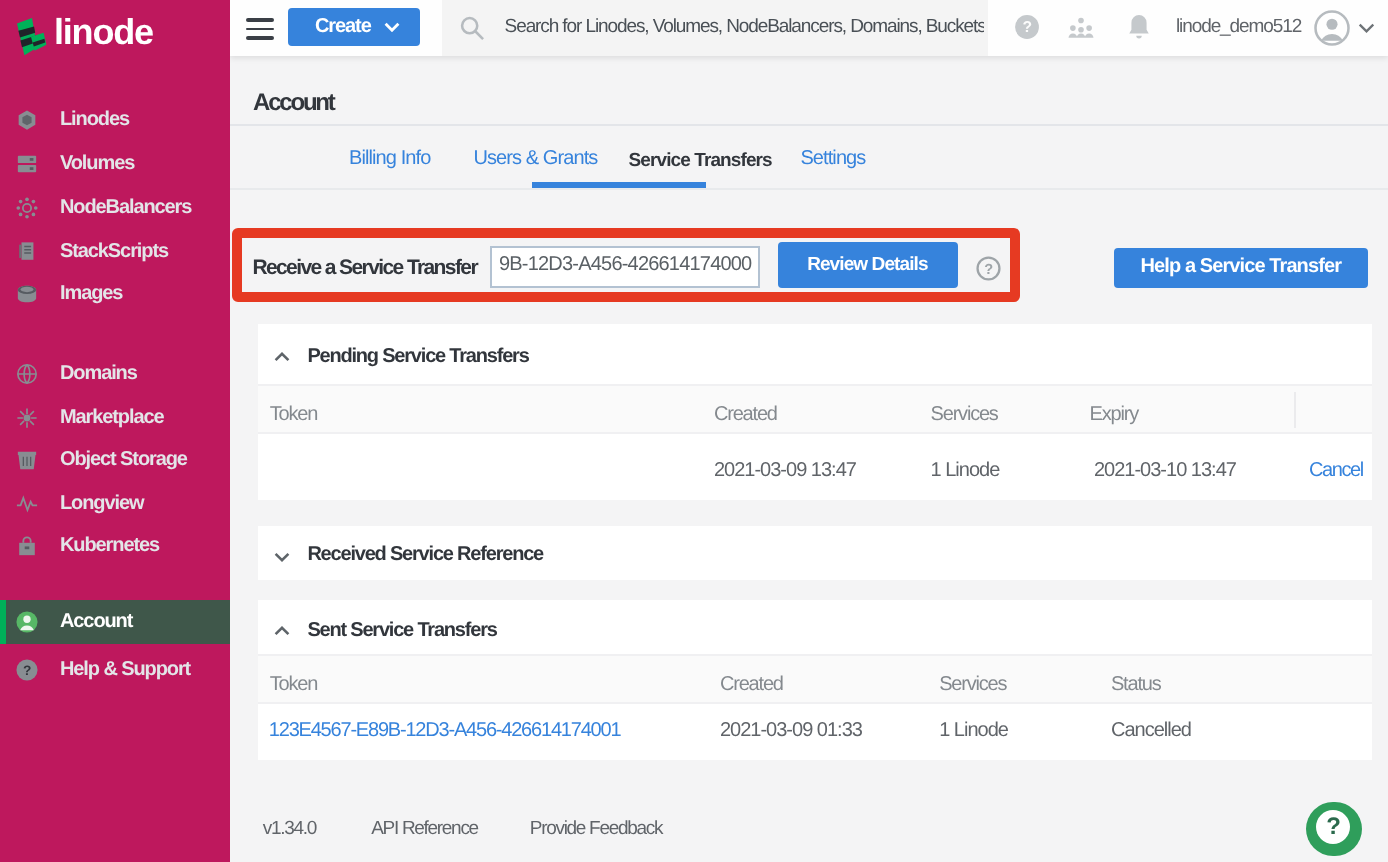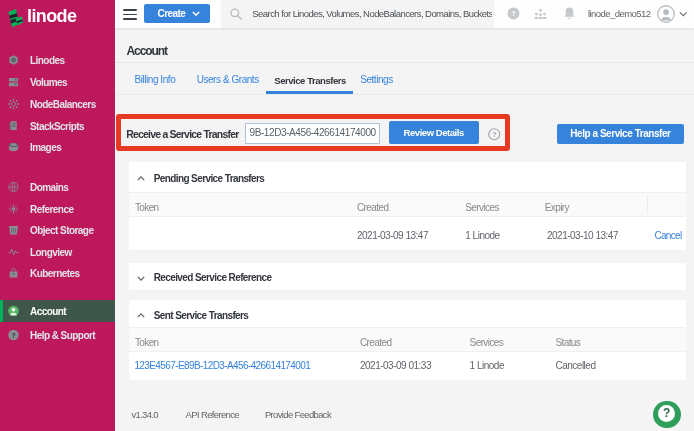--- a/index.html
+++ b/index.html
@@ -24,21 +24,21 @@
 #create-btn { position:absolute; left:28.5px; top:3.5px; width:66.5px; height:19.5px; background:#3683dc; border-radius:2px; color:#fff; font-size:10px; font-weight:bold; letter-spacing:-0.55px; }
 #create-btn span { position:absolute; left:14px; top:4.5px; }
 #searchbox { position:absolute; left:106px; top:0; width:273px; height:28px; background:#f4f4f4; }
 #searchbox .ph { position:absolute; left:31.3px; top:8px; font-size:9.5px; color:#4a5056; white-space:nowrap; overflow:hidden; width:240px; letter-spacing:-0.55px; }
 #username { position:absolute; left:473px; top:8px; font-size:9.5px; color:#606469; letter-spacing:-0.55px; }
 
 
 #content { position:absolute; left:115px; top:28px; width:579px; height:403px; background:#f4f4f5; }
 h1.page-title { position:absolute; left:11.5px; top:16px; font-size:12px; color:#32363c; font-weight:bold; letter-spacing:-1.1px; }
 #divider { position:absolute; left:0; top:34px; width:579px; height:1px; background:#e3e5e9; }
-.tab { position:absolute; top:46px; font-size:10px; color:#3683dc; letter-spacing:-0.45px; white-space:nowrap; }
+.tab { position:absolute; top:46px; font-size:10px; color:#3683dc; letter-spacing:-0.45px; white-space:nowrap;margin-left:40px; }
 .tab.active { color:#32363c; font-weight:bold; font-size:9.5px; letter-spacing:-0.45px; top:46.5px; }
 #tab-underline { position:absolute; left:151px; top:63px; width:87px; height:2.5px; background:#3683dc; }
 
 
 #red-rect { position:absolute; left:1px; top:85.7px; width:394px; height:37px; border:5px solid #e63a22; border-radius:3px; z-index:3; }
 
 
 #recv-label { position:absolute; left:11.2px; top:99.5px; font-size:10.5px; font-weight:bold; color:#32363c; white-space:nowrap; letter-spacing:-0.8px; }
 #recv-input { position:absolute; left:130px; top:94.8px; width:134.5px; height:20.8px; background:#fff; border:1px solid #b3c2d2; font-size:10px; color:#5a6065; line-height:18.5px; padding-left:3.5px; white-space:nowrap; overflow:hidden; letter-spacing:-0.4px; }
 #review-btn { position:absolute; left:273.7px; top:93.3px; width:90px; height:23px; background:#3683dc; border-radius:2px; color:#fff; font-size:9.5px; font-weight:bold; text-align:center; line-height:23px; letter-spacing:-0.45px; }
@@ -124,21 +124,21 @@
         <circle cx="12" cy="12" r="10" fill="none" stroke="#888d92" stroke-width="1.8"></circle>
         <path d="M2 12h20M12 2c4.2 4.5 4.2 15.5 0 20M12 2c-4.2 4.5-4.2 15.5 0 20" stroke="#888d92" stroke-width="1.8" fill="none"></path>
       </svg>
       <span class="lbl">Domains</span>
     </div>
   <div class="nav-item" style="top:197.5px">
       <svg class="ic" viewBox="0 0 24 24">
         <circle cx="12" cy="12" r="3.8" fill="#888d92"></circle>
         <path d="M12 1.5v6M12 16.5v6M1.5 12h6M16.5 12h6M4.5 4.5l4.3 4.3M19.5 4.5l-4.3 4.3M4.5 19.5l4.3-4.3M19.5 19.5l-4.3-4.3" stroke="#888d92" stroke-width="1.8"></path>
       </svg>
-      <span class="lbl">Reference</span>
+      <span class="lbl">Marketplace</span>
     </div>
   <div class="nav-item" style="top:219px">
       <svg class="ic" viewBox="0 0 24 24">
         <path d="M2.5 5h19l-2.2 17H4.7z" fill="#888d92"></path>
         <path d="M2 3h20v3.5H2z" fill="#888d92"></path>
         <path d="M8 8.5v10M12 8.5v10M16 8.5v10" stroke="#565b61" stroke-width="1.4"></path>
       </svg>
       <span class="lbl">Object Storage</span>
     </div>
   <div class="nav-item" style="top:240.5px">

